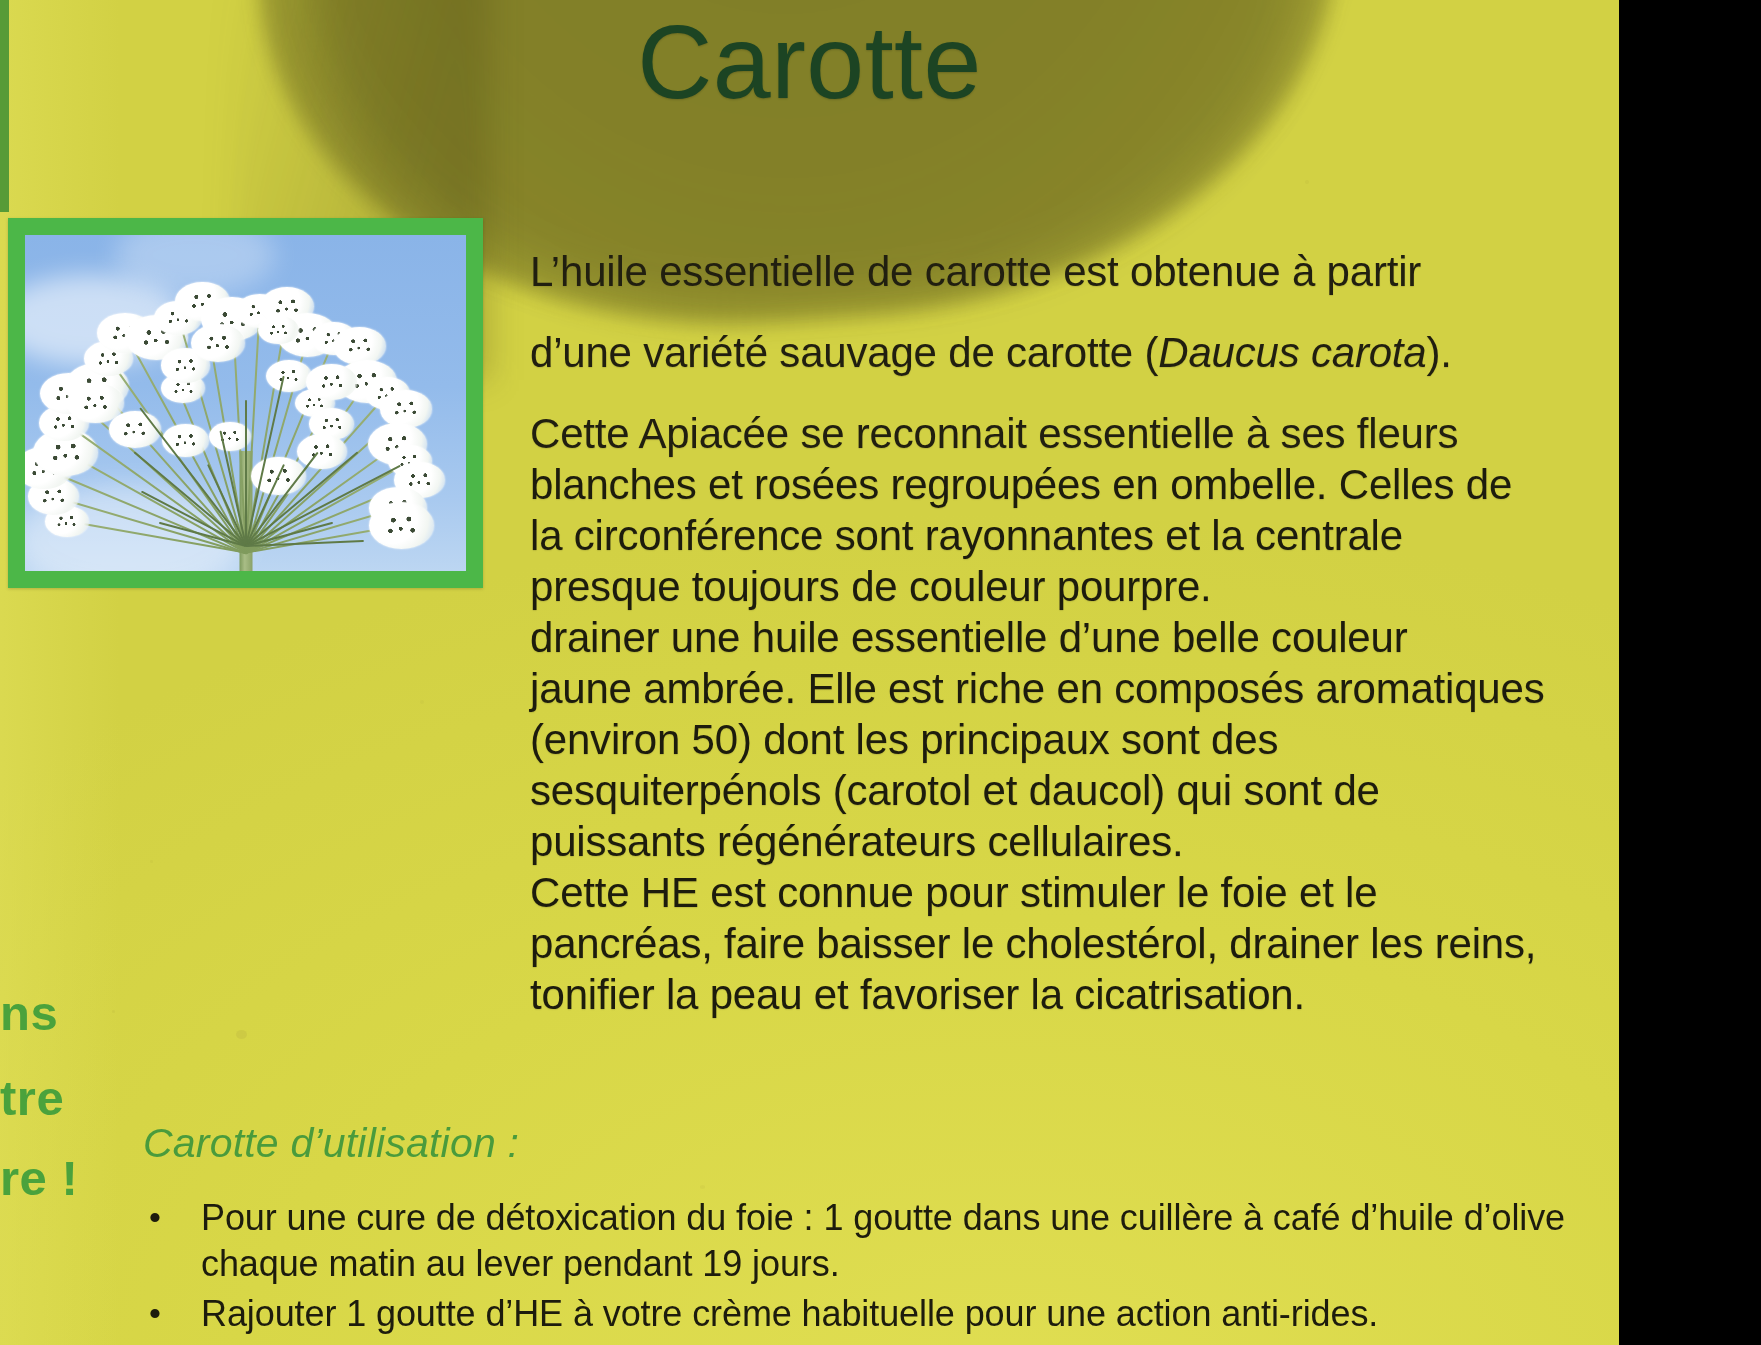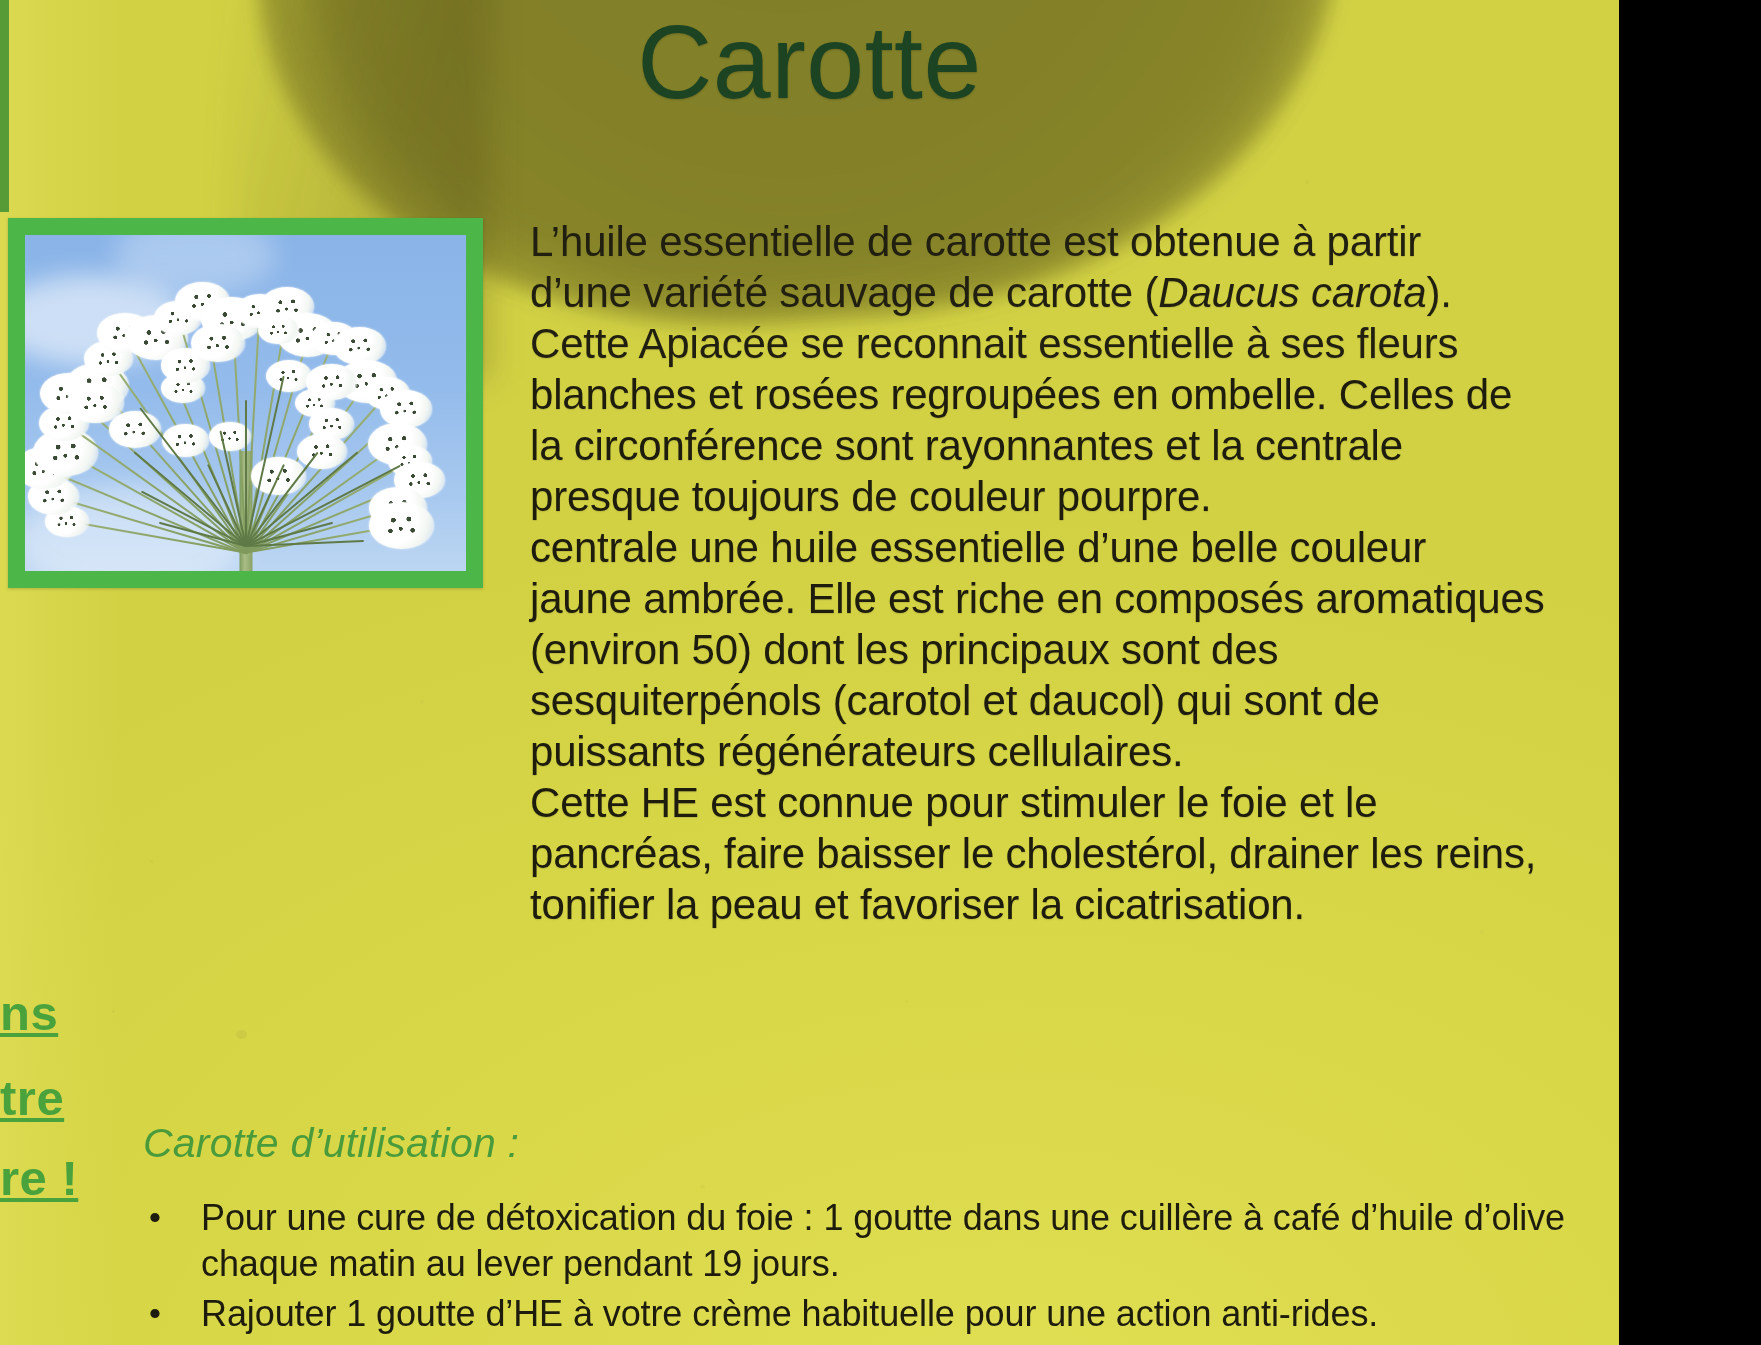--- a/index.html
+++ b/index.html
@@ -181,21 +181,21 @@
     width: 1030px;
   }
   .body-line {
     font-size: 42px;
     line-height: 51px;
     color: #1d1c0d;
     white-space: nowrap;
     letter-spacing: -0.2px;
     text-shadow: 0 1px 1px rgba(120,115,40,.25);
   }
-  .body-line.sh { color: #211f10; }
+  .body-line.sh { color: #211f10; margin-top: 30px; }
   .body-line em { font-style: italic; }
 
   
   .usage-title {
     position: absolute;
     left: 143px;
     top: 1120px;
     font-size: 41px;
     font-style: italic;
     color: #4a9b3c;
@@ -234,21 +234,20 @@
   
   .edge-frag {
     position: absolute;
     left: 0;
     font-size: 49px;
     line-height: 52px;
     color: #4aa23c;
     font-weight: 600;
     letter-spacing: 0.5px;
     white-space: nowrap;
-    text-decoration: underline;
   }
   .edge-frag.f1 { top: 987px; }
   .edge-frag.f2 { top: 1072px; }
   .edge-frag.f3 { top: 1152px; }
 
   
   .left-rule {
     position: absolute;
     left: 0; top: 0;
     width: 9px; height: 212px;
@@ -364,21 +363,21 @@
     </div>
   </div>
 
   <div class="body-col" id="body-col">
       <div class="body-line sh">L’huile essentielle de carotte est obtenue à partir</div>
       <div class="body-line sh">d’une variété sauvage de carotte (<em>Daucus carota</em>).</div>
       <div class="body-line sh">Cette Apiacée se reconnait essentielle à ses fleurs</div>
       <div class="body-line">blanches  et rosées regroupées en ombelle. Celles de</div>
       <div class="body-line">la circonférence sont rayonnantes et la centrale</div>
       <div class="body-line">presque toujours de couleur pourpre.</div>
-      <div class="body-line">centrale une huile essentielle d’une belle couleur</div>
+      <div class="body-line">drainer une huile essentielle d’une belle couleur</div>
       <div class="body-line">jaune ambrée. Elle est riche en composés aromatiques</div>
       <div class="body-line">(environ 50) dont les principaux sont des</div>
       <div class="body-line">sesquiterpénols (carotol et daucol) qui sont de</div>
       <div class="body-line">puissants régénérateurs cellulaires.</div>
       <div class="body-line">Cette HE est connue pour stimuler le foie et le</div>
       <div class="body-line">pancréas, faire baisser le cholestérol, drainer les reins,</div>
       <div class="body-line">tonifier la peau et favoriser la cicatrisation.</div>
     </div>
 
   <div class="usage-title">Carotte d’utilisation :</div>

